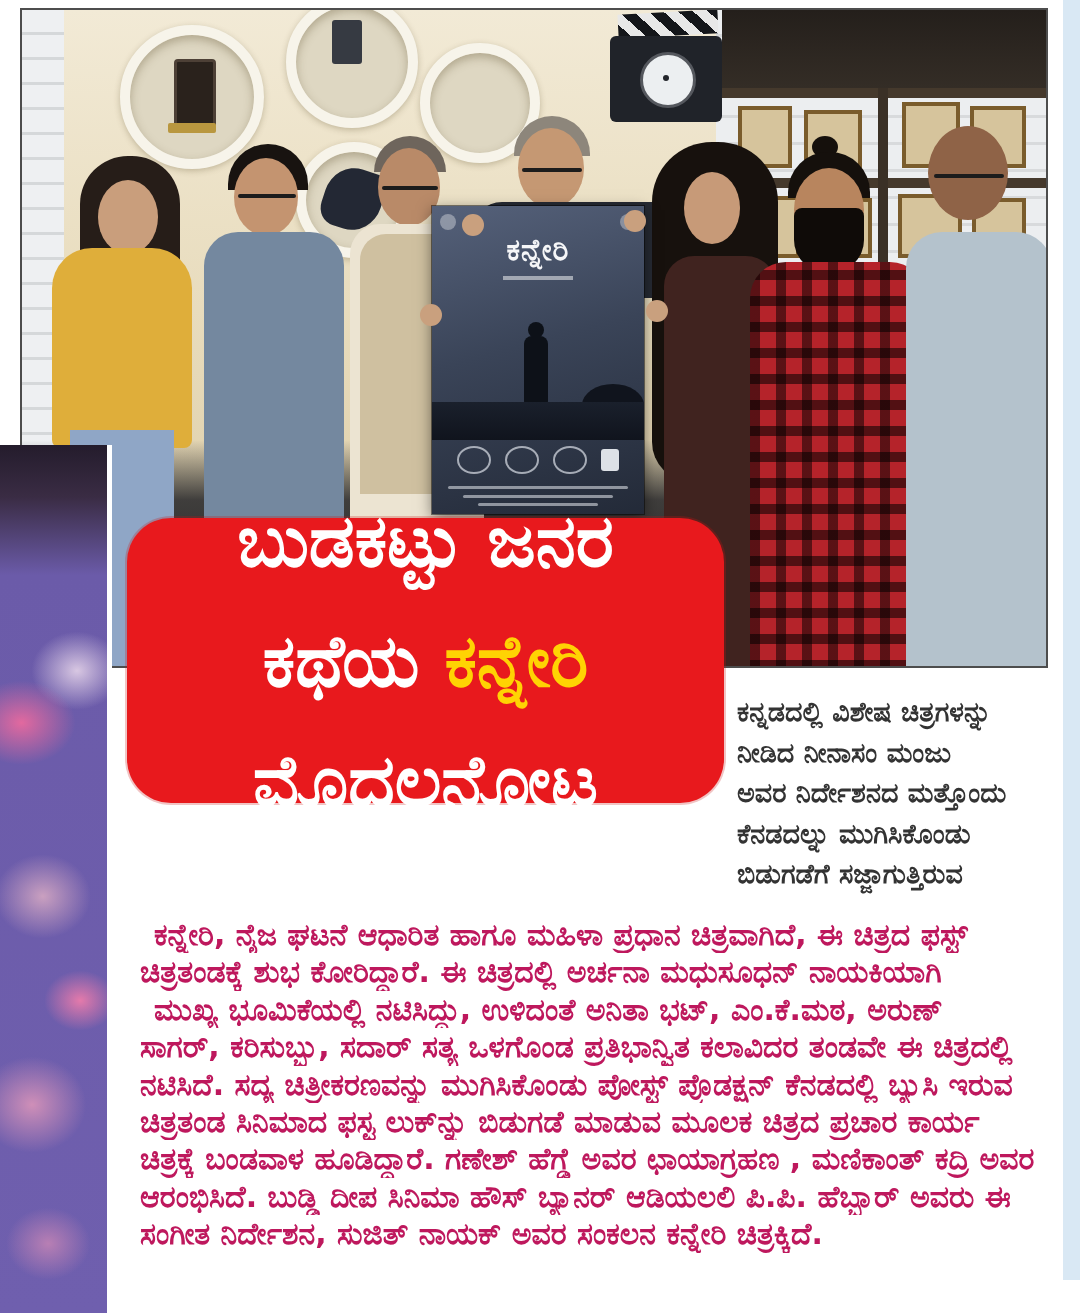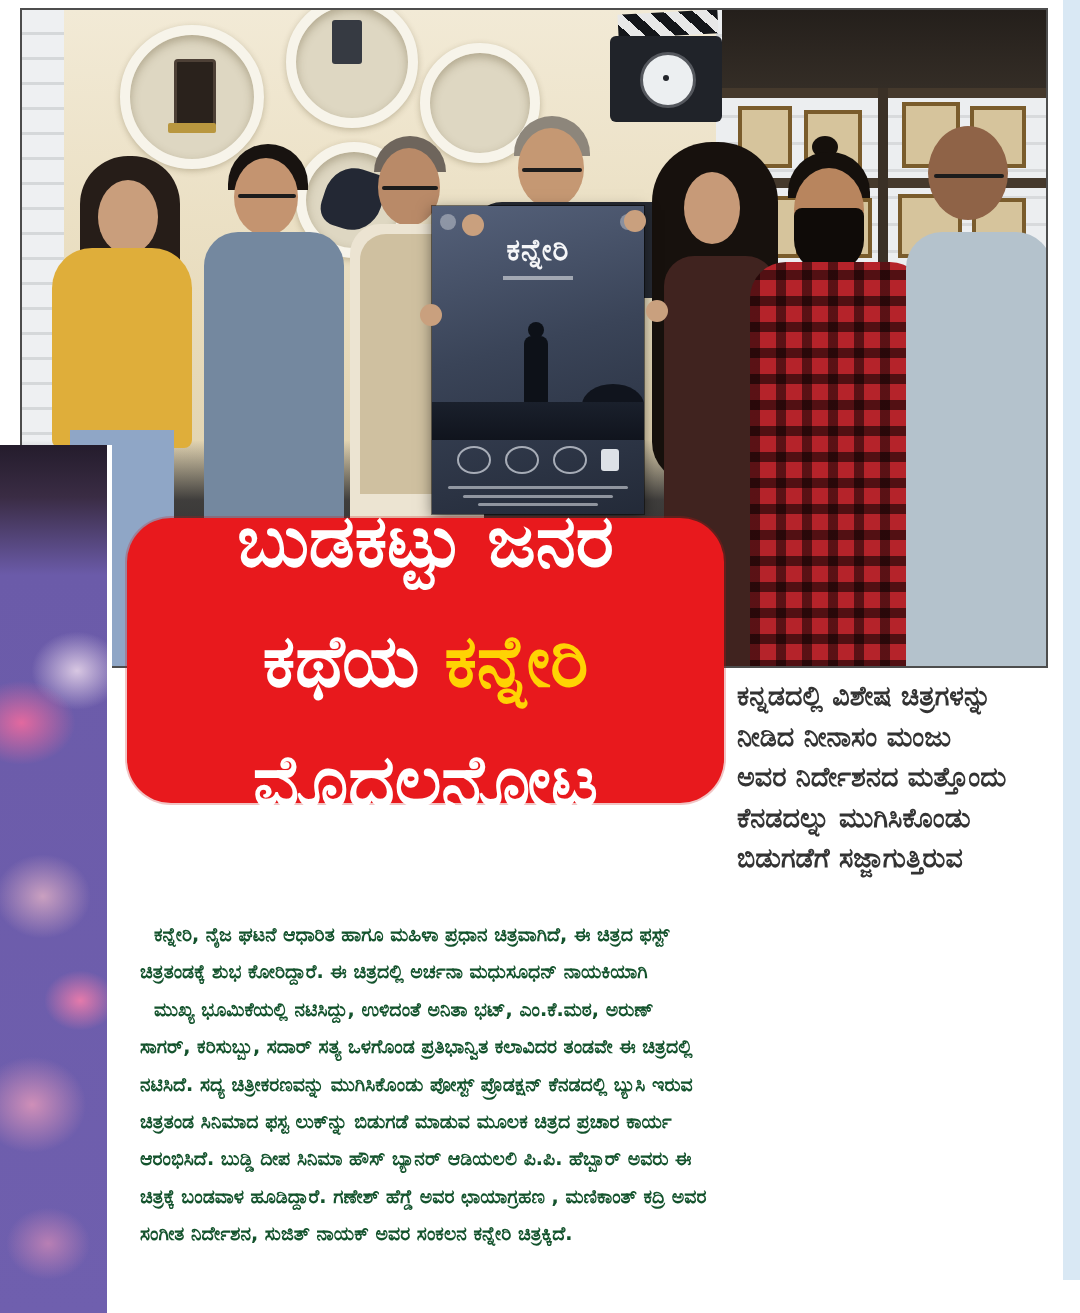--- a/index.html
+++ b/index.html
@@ -145,25 +145,25 @@
   
   .headline{
     left:127px;top:518px;width:597px;height:285px;background:#e8191d;border-radius:44px;
     display:flex;flex-direction:column;justify-content:center;align-items:center;
     text-align:center;box-shadow:0 0 0 2px rgba(200,20,20,.25);
   }
   .hl{color:#ffffff;font-weight:bold;font-size:72px;line-height:120px;white-space:nowrap;}
   .hl .yellow{color:#ffd303;}
 
   
-  .rcol{left:737px;top:676px;width:332px;color:#333333;font-size:27px;font-weight:600;}
+  .rcol{left:737px;top:692px;width:332px;color:#333333;font-size:27px;font-weight:600;}
   .rline{line-height:40.5px;white-space:nowrap;overflow:hidden;}
 
   
-  .btext{left:140px;top:916px;width:934px;color:#14532d;font-size:19px;font-weight:600;}
+  .btext{left:140px;top:916px;width:934px;color:#be185d;font-size:30px;font-weight:600;}
   .bline{line-height:37.4px;white-space:nowrap;overflow:hidden;}
   .bline.indent{padding-left:14px;}
 </style>
 </head>
 <body>
 
 <div style="width:1080px;height:1313px;position:relative;">
 
   <div class="abs edge-strip"></div>
 
@@ -287,18 +287,18 @@
     <div class="rline">ಬಿಡುಗಡೆಗೆ ಸಜ್ಜಾಗುತ್ತಿರುವ</div>
   </div>
 
   <div class="abs btext">
     <div class="bline indent">ಕನ್ನೇರಿ, ನೈಜ ಘಟನೆ ಆಧಾರಿತ ಹಾಗೂ ಮಹಿಳಾ ಪ್ರಧಾನ ಚಿತ್ರವಾಗಿದೆ, ಈ ಚಿತ್ರದ ಫಸ್ಟ್</div>
     <div class="bline">ಚಿತ್ರತಂಡಕ್ಕೆ ಶುಭ ಕೋರಿದ್ದಾರೆ. ಈ ಚಿತ್ರದಲ್ಲಿ ಅರ್ಚನಾ ಮಧುಸೂಧನ್ ನಾಯಕಿಯಾಗಿ</div>
     <div class="bline indent">ಮುಖ್ಯ ಭೂಮಿಕೆಯಲ್ಲಿ ನಟಿಸಿದ್ದು, ಉಳಿದಂತೆ ಅನಿತಾ ಭಟ್, ಎಂ.ಕೆ.ಮಠ, ಅರುಣ್</div>
     <div class="bline">ಸಾಗರ್, ಕರಿಸುಬ್ಬು, ಸದಾರ್ ಸತ್ಯ ಒಳಗೊಂಡ ಪ್ರತಿಭಾನ್ವಿತ ಕಲಾವಿದರ ತಂಡವೇ ಈ ಚಿತ್ರದಲ್ಲಿ</div>
     <div class="bline">ನಟಿಸಿದೆ. ಸದ್ಯ ಚಿತ್ರೀಕರಣವನ್ನು ಮುಗಿಸಿಕೊಂಡು ಪೋಸ್ಟ್ ಪ್ರೊಡಕ್ಷನ್ ಕೆನಡದಲ್ಲಿ ಬ್ಯುಸಿ ಇರುವ</div>
     <div class="bline">ಚಿತ್ರತಂಡ ಸಿನಿಮಾದ ಫಸ್ಟ ಲುಕ್‌ನ್ನು ಬಿಡುಗಡೆ ಮಾಡುವ ಮೂಲಕ ಚಿತ್ರದ ಪ್ರಚಾರ ಕಾರ್ಯ</div>
+    <div class="bline">ಚಿತ್ರಕ್ಕೆ ಬಂಡವಾಳ ಹೂಡಿದ್ದಾರೆ. ಗಣೇಶ್ ಹೆಗ್ಡೆ ಅವರ ಛಾಯಾಗ್ರಹಣ , ಮಣಿಕಾಂತ್ ಕದ್ರಿ ಅವರ</div>
     <div class="bline">ಆರಂಭಿಸಿದೆ. ಬುಡ್ಡಿ ದೀಪ ಸಿನಿಮಾ ಹೌಸ್ ಬ್ಯಾನರ್ ಆಡಿಯಲಲಿ ಪಿ.ಪಿ. ಹೆಬ್ಬಾರ್ ಅವರು ಈ</div>
-    <div class="bline">ಚಿತ್ರಕ್ಕೆ ಬಂಡವಾಳ ಹೂಡಿದ್ದಾರೆ. ಗಣೇಶ್ ಹೆಗ್ಡೆ ಅವರ ಛಾಯಾಗ್ರಹಣ , ಮಣಿಕಾಂತ್ ಕದ್ರಿ ಅವರ</div>
     <div class="bline">ಸಂಗೀತ ನಿರ್ದೇಶನ, ಸುಜಿತ್ ನಾಯಕ್ ಅವರ ಸಂಕಲನ ಕನ್ನೇರಿ ಚಿತ್ರಕ್ಕಿದೆ.</div>
   </div>
 
 </div>
 
 </body></html>

